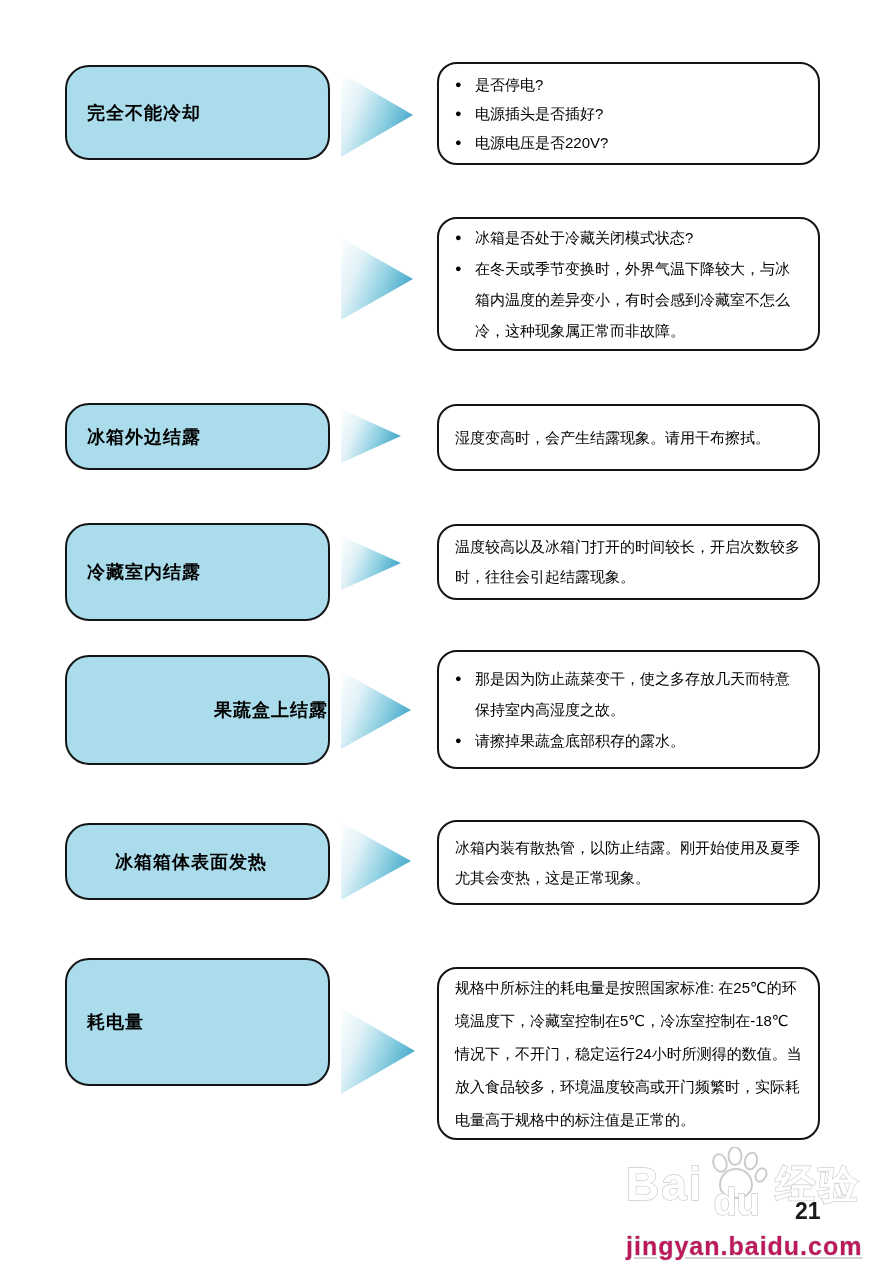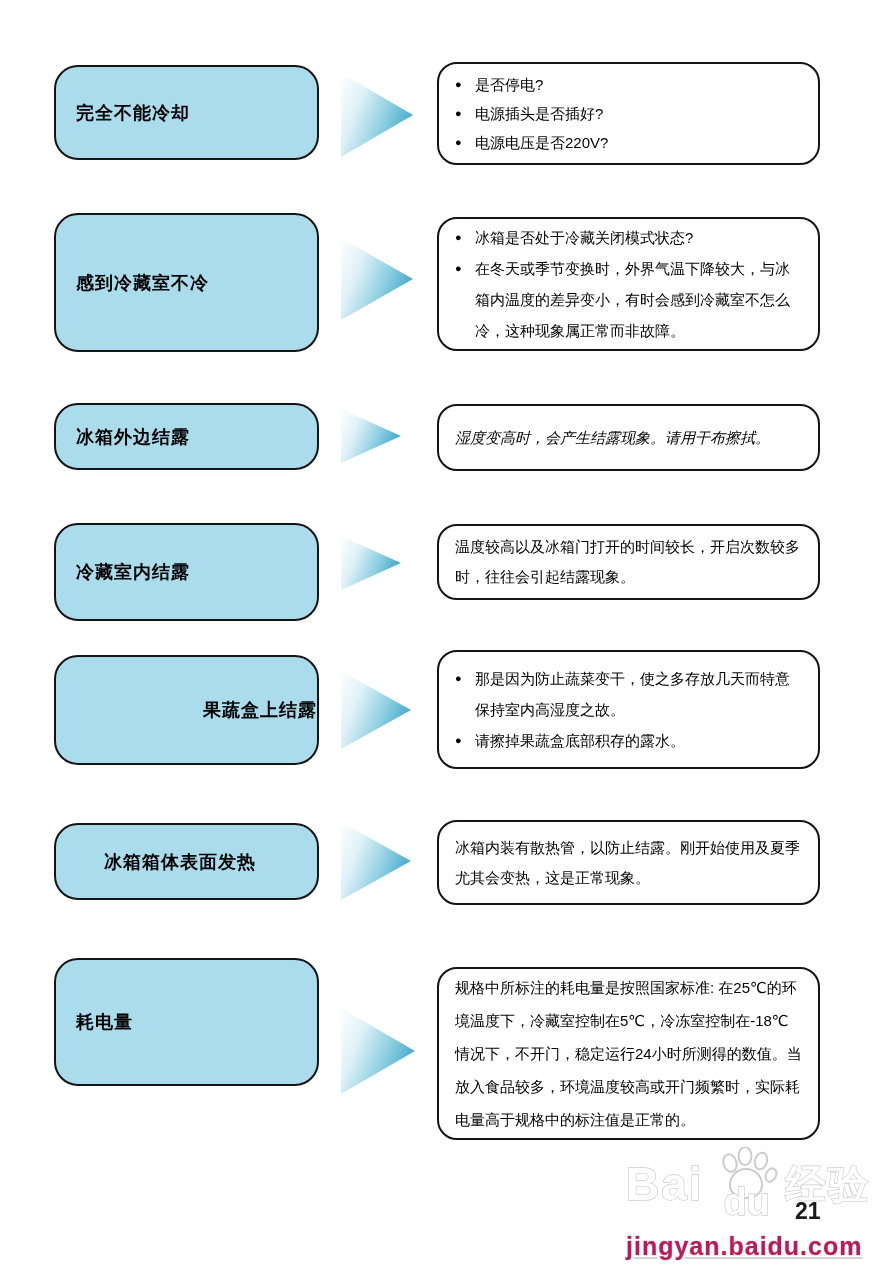--- a/index.html
+++ b/index.html
@@ -3,21 +3,21 @@
 <meta charset="utf-8">
 <style>
   * { margin:0; padding:0; box-sizing:border-box; }
   html,body { background:#ffffff; }
   .page {
     position:relative; width:886px; height:1280px; background:#ffffff;
     font-family:"Liberation Sans","DejaVu Sans",sans-serif; overflow:hidden;
   }
   
   .sym-box {
-    position:absolute; left:54px; width:265px;
+    position:absolute; left:65px; width:265px;
     background:#aadcec; border:2px solid #141414; border-radius:24px;
     display:flex; align-items:center; padding-left:20px;
   }
   .sym-label { font-size:18px; font-weight:bold; color:#000; letter-spacing:1px; }
   
   .arrow {
     position:absolute; left:341px;
     clip-path:polygon(0 0, 100% 50%, 0 100%);
     background:linear-gradient(112deg,#ffffff 0%,#dff1f7 28%,#8fd0e2 58%,#1e93be 100%);
   }
@@ -38,21 +38,21 @@
   .lh30 .ans-item { line-height:30px; }
   .lh33 .ans-item { line-height:33px; }
   
   .wm { position:absolute; left:626px; top:1152px; width:254px; }
   .wm-line1 { display:flex; align-items:center; height:64px; }
   .wm-text {
     color:#ffffff; -webkit-text-stroke:1.3px #cccccc; paint-order:stroke;
     font-weight:bold;
   }
   .wm-bai { font-size:46px; letter-spacing:2px; line-height:1; }
-  .paw-col { display:flex; flex-direction:column; align-items:center; margin-left:12px; }
+  .paw-col { display:flex; flex-direction:column; align-items:center; margin-left:2px; }
   .wm-du { font-size:38px; line-height:1; margin-top:-16px; }
   .wm-cjk { font-size:40px; letter-spacing:3px; margin-left:8px; line-height:1; }
   .wm-url {
     margin-top:16px; font-size:25px; font-weight:bold; letter-spacing:1px;
     color:#be185d; -webkit-text-stroke:1px #d4d4d4; paint-order:stroke;text-decoration:underline;
   }
   .page-num {
     position:absolute; left:795px; top:1198px;
     font-size:23px; font-weight:bold; color:#1a1a1a;
   }
@@ -74,40 +74,37 @@
     <div class="ans-item bulleted">
       <span class="bullet">●</span>
       <span>电源插头是否插好?</span>
     </div>
     <div class="ans-item bulleted">
       <span class="bullet">●</span>
       <span>电源电压是否220V?</span>
     </div>
   </div>
 
-  <div class="sym-box" style="top:213px;height:139px;">
-    <span class="sym-label">感到冷藏室不冷</span>
-  </div>
   <div class="arrow" style="top:238px;height:82px;width:72px;"></div>
   <div class="ans-box lh31" style="top:217px;height:134px;">
     <div class="ans-item bulleted">
       <span class="bullet">●</span>
       <span>冰箱是否处于冷藏关闭模式状态?</span>
     </div>
     <div class="ans-item bulleted">
       <span class="bullet">●</span>
       <span>在冬天或季节变换时，外界气温下降较大，与冰箱内温度的差异变小，有时会感到冷藏室不怎么冷，这种现象属正常而非故障。</span>
     </div>
   </div>
 
   <div class="sym-box" style="top:403px;height:67px;">
     <span class="sym-label">冰箱外边结露</span>
   </div>
   <div class="arrow" style="top:409px;height:54px;width:60px;"></div>
-  <div class="ans-box lh22" style="top:404px;height:67px;font-style:italic;">
+  <div class="ans-box lh22" style="top:404px;height:67px;">
     <div class="ans-item">
       <span>湿度变高时，会产生结露现象。请用干布擦拭。</span>
     </div>
   </div>
 
   <div class="sym-box" style="top:523px;height:98px;">
     <span class="sym-label">冷藏室内结露</span>
   </div>
   <div class="arrow" style="top:536px;height:54px;width:60px;"></div>
   <div class="ans-box lh30" style="top:524px;height:76px;">

